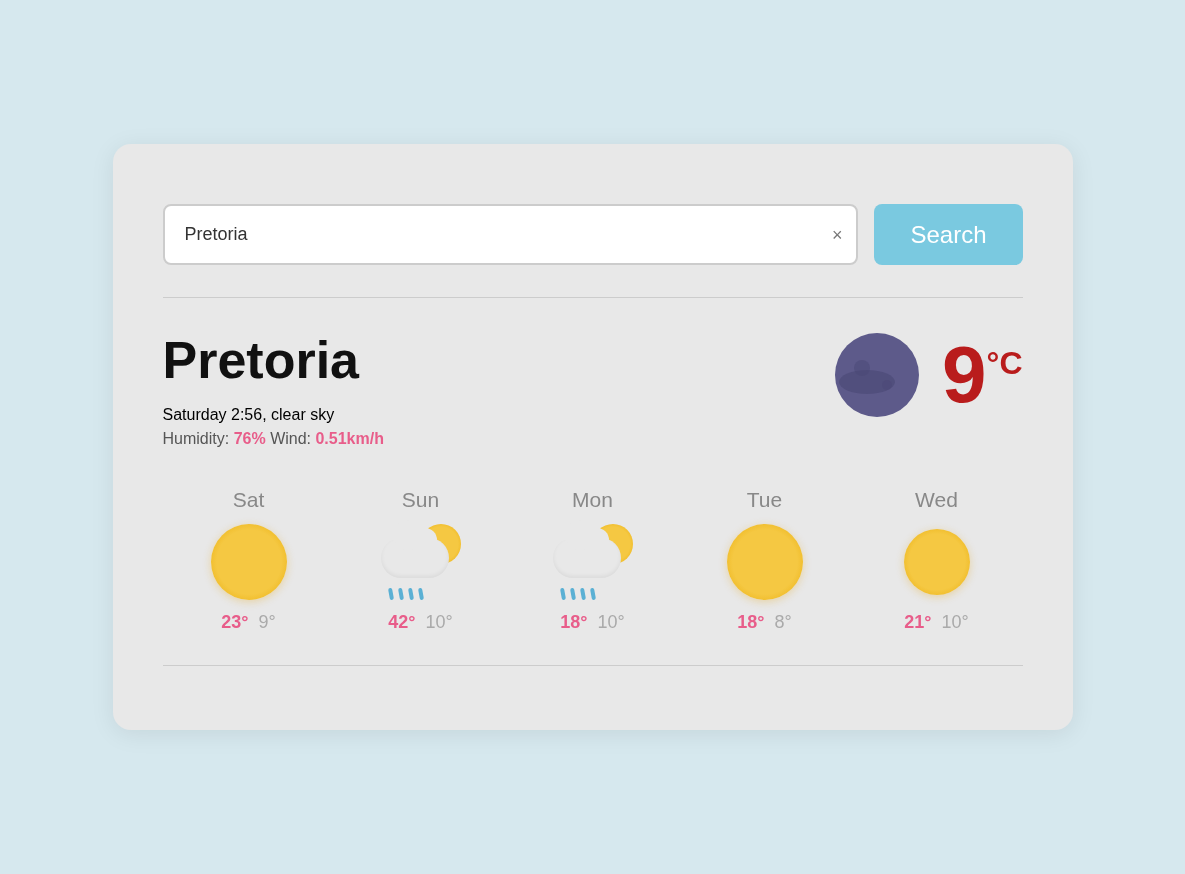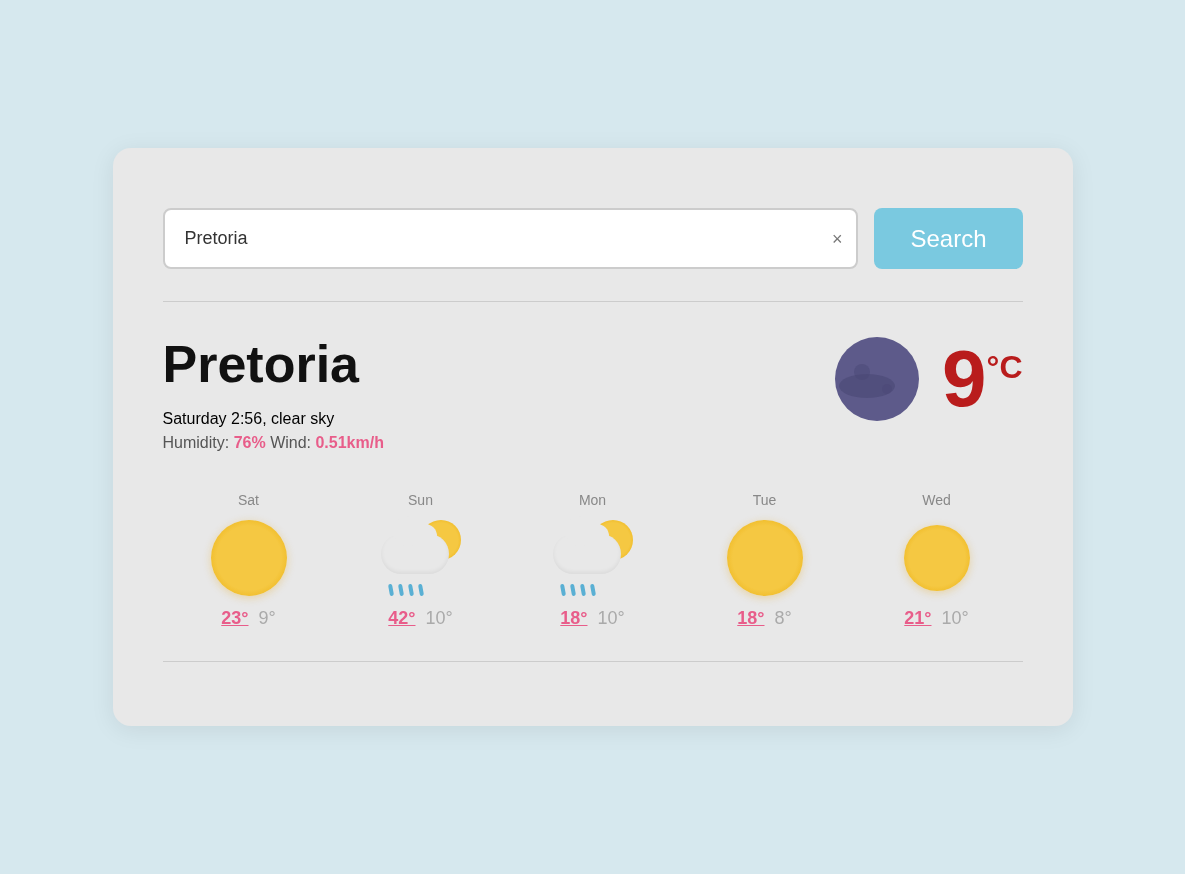--- a/index.html
+++ b/index.html
@@ -147,21 +147,21 @@
 
     .forecast-day {
       display: flex;
       flex-direction: column;
       align-items: center;
       gap: 10px;
       flex: 1;
     }
 
     .day-label {
-      font-size: 14px;
+      font-size: 21px;
       color: #888;
       font-weight: 400;
     }
 
     .weather-icon-container {
       width: 80px;
       height: 80px;
       display: flex;
       align-items: center;
       justify-content: center;
@@ -169,21 +169,20 @@
 
     .temp-range {
       display: flex;
       gap: 10px;
       font-size: 18px;
     }
 
     .temp-high {
       color: #e85d8a;
       font-weight: 600;
-      text-decoration: underline;
     }
 
     .temp-low {
       color: #aaa;
       font-weight: 400;
     }
 
     
     .icon-sun {
       width: 76px;

